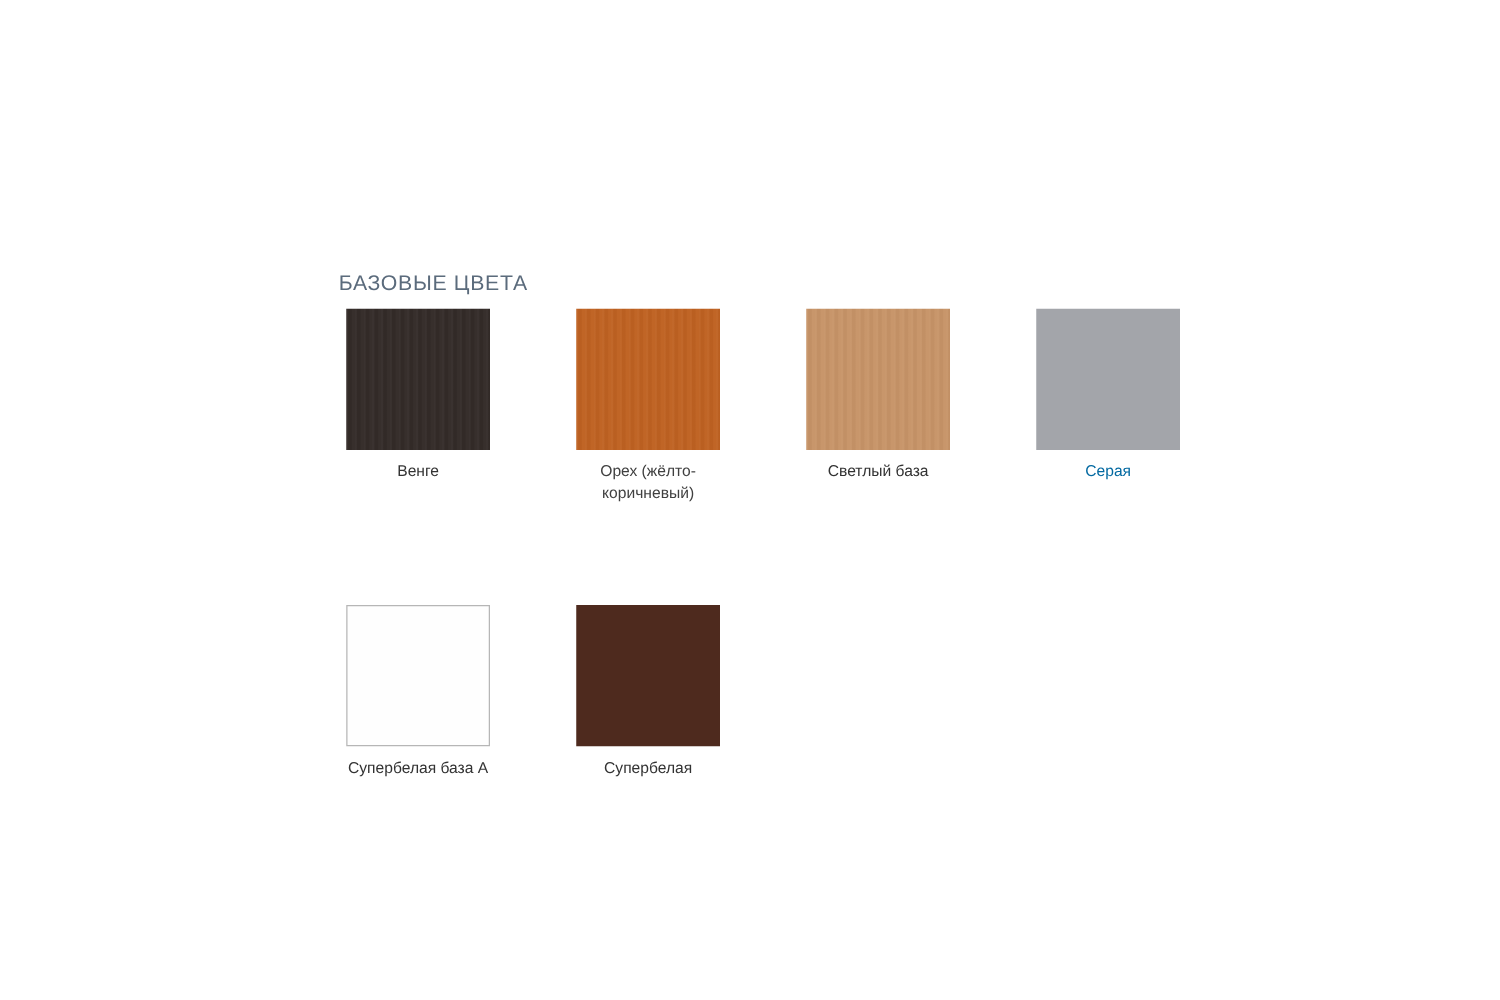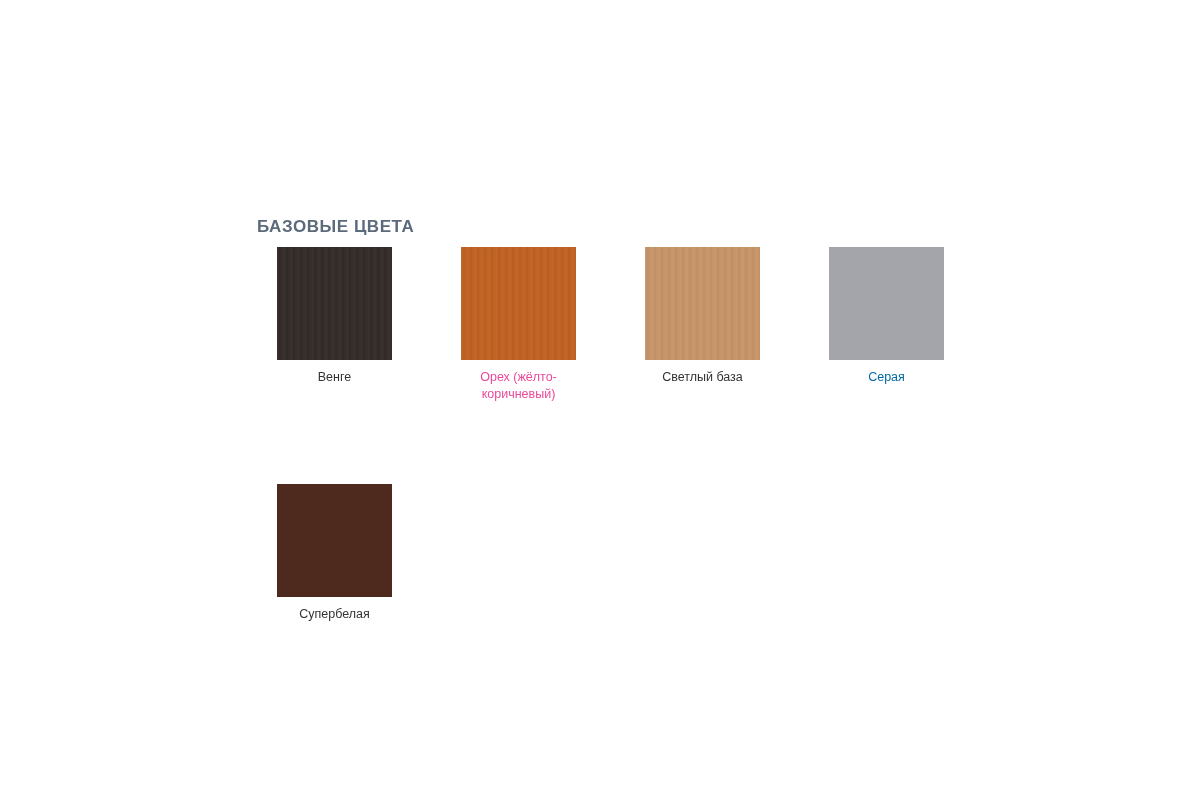--- a/index.html
+++ b/index.html
@@ -19,25 +19,25 @@
   .page {
     position: relative;
     width: 1200px;
     height: 800px;
     background: #ffffff;
   }
 
   
   .section-title {
     position: absolute;
-    left: 257px;
+    left: 271px;
     top: 216px;
     font-size: 17px;
     line-height: 22px;
-    font-weight: 700;
+    font-weight: 400;
     color: #5b6b7c;
     letter-spacing: 0.55px;
     white-space: nowrap;
     text-transform: uppercase;
   }
 
   
   .swatch-grid {
     position: absolute;
     left: 257px;
@@ -109,37 +109,41 @@
 
     <div class="swatch-row row-1">
 
       <div class="swatch-cell">
         <div class="swatch-chip textured" style="background: rgb(51, 43, 40);"></div>
         <div class="swatch-label" style="color: rgb(51, 51, 51);">Венге</div>
       </div>
 
       <div class="swatch-cell">
         <div class="swatch-chip textured" style="background: rgb(191, 98, 34);"></div>
-        <div class="swatch-label" style="color: #ec4899;">Орех (жёлто-коричневый)</div>
+        <div class="swatch-label" style="color: #404040;">Орех (жёлто-коричневый)</div>
       </div>
 
       <div class="swatch-cell">
         <div class="swatch-chip textured" style="background: rgb(199, 148, 104);"></div>
         <div class="swatch-label" style="color: rgb(51, 51, 51);">Светлый база</div>
       </div>
 
       <div class="swatch-cell">
         <div class="swatch-chip" style="background: rgb(163, 165, 170);"></div>
         <div class="swatch-label" style="color: #0369a1; text-align: right;">Серая</div>
       </div>
 
     </div>
 
     <div class="swatch-row row-2">
 
+      <div class="swatch-cell">
+        <div class="swatch-chip bordered" style="background: rgb(254, 254, 254); border-color: rgb(182, 182, 182);"></div>
+        <div class="swatch-label" style="color: rgb(51, 51, 51);">Супербелая база А</div>
+      </div>
 
       <div class="swatch-cell">
         <div class="swatch-chip" style="background: rgb(78, 42, 30);"></div>
         <div class="swatch-label" style="color: rgb(51, 51, 51);">Супербелая</div>
       </div>
 
     </div>
 
   </div>
 </div>

